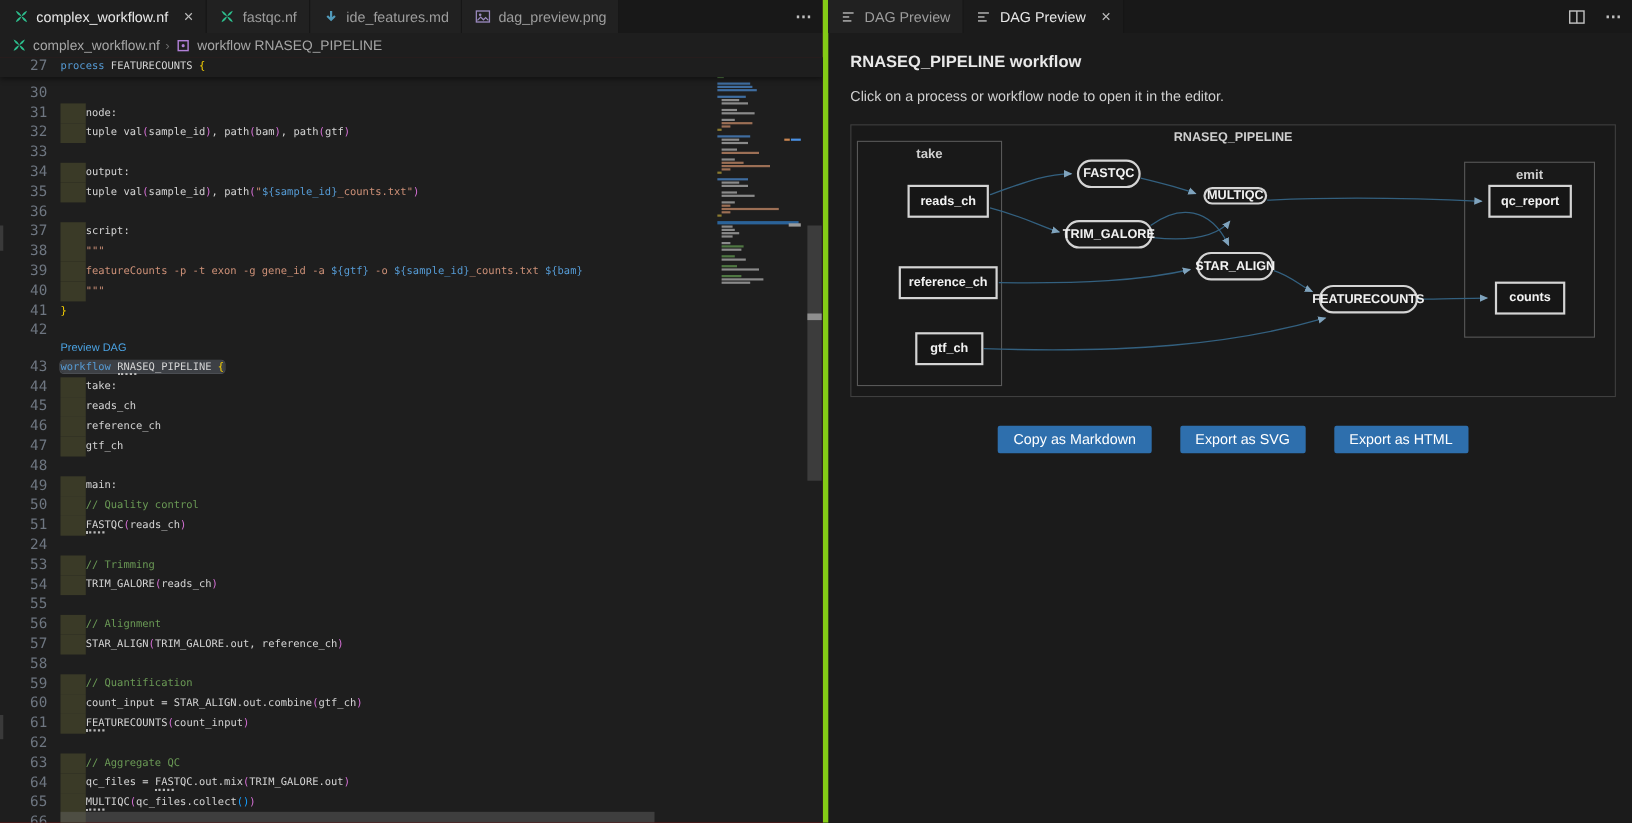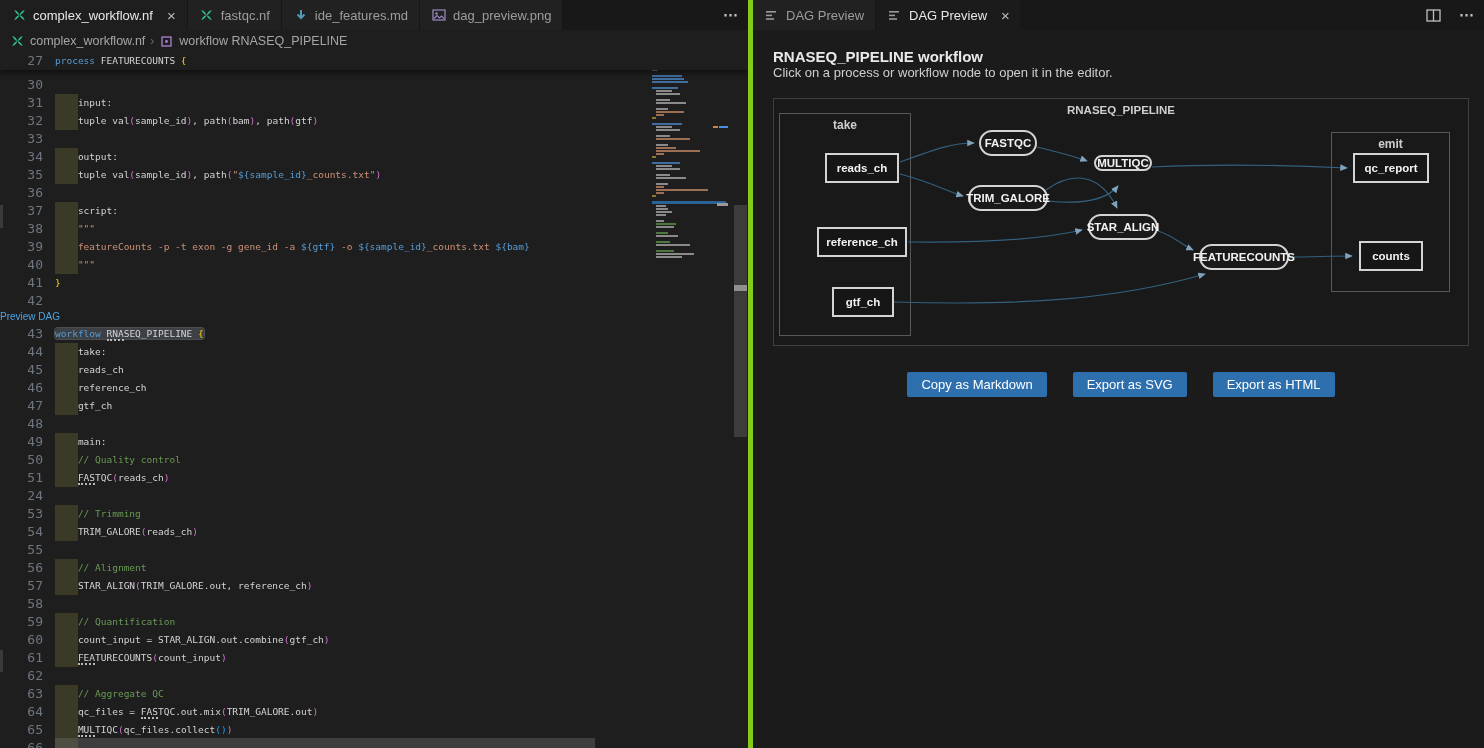--- a/index.html
+++ b/index.html
@@ -34,21 +34,21 @@
   .editor { position:relative; flex:1; overflow:hidden; background:#1e1e1e;
     font-family:"DejaVu Sans Mono", monospace; }
   .sticky { position:relative; height:18px; line-height:18px; background:#1e1e1e;
     box-shadow:0 3px 5px rgba(0,0,0,.45); z-index:5; white-space:pre; }
   .sliver { height:6px; }
   .crow { position:relative; height:18px; line-height:18px; white-space:pre; }
   .gut { display:inline-block; width:43px; text-align:right; color:#6e7681;
     font-size:13px; vertical-align:top; }
   .ctext { position:absolute; left:55px; top:0; font-size:9.5px; }
   .iblock { position:absolute; left:55px; top:0; width:23px; height:18px; background:#3a3a27; }
-  .codelens { height:15px; line-height:14px; font-size:10px;
+  .codelens { height:15px; line-height:14px; padding-left:55px; font-size:10px;
     color:#4ba3e3; font-family:"Liberation Sans", sans-serif; cursor:pointer; }
   .hlbox { background:#3d4045; border-radius:3px; box-shadow:0 0 0 1px #4a4d52; }
   .udots { border-bottom:2px dotted #b9b9b9; }
   .tk-k{color:#569CD6} .tk-t{color:#d4d4d4} .tk-c{color:#6A9955} .tk-s{color:#CE9178}
   .tk-i{color:#569CD6} .tk-g{color:#FFD700} .tk-m{color:#D670D6} .tk-b{color:#179FFF}
 
   
   .minimap { position:absolute; top:2px; right:16px; width:80px; bottom:0; overflow:hidden; }
   .mrow { height:2px; margin-bottom:1px; background:transparent; }
   .mm-c{background:#4f7742}.mm-k{background:#3f6da0}.mm-t{background:#8a8a8a}
@@ -57,21 +57,21 @@
   .vthumb { position:absolute; right:1px; width:13px; top:153px; height:232px; background:rgba(110,110,110,.38); }
   .vthumb-mark { position:absolute; right:1px; width:13px; top:233px; height:6px; background:#8f8f8f; }
   .ruler-mark { position:absolute; }
   .hscroll { position:absolute; left:0; right:16px; bottom:0; height:10px; }
   .hthumb { position:absolute; left:55px; width:540px; height:10px; background:rgba(110,110,110,.40); }
   .edge-mark { position:absolute; left:0; width:3px; background:#3a3a3a; }
 
   
   .panel-content { padding:18px 20px 0 20px; }
   .panel-title { font-size:15px; font-weight:700; color:#e9e9e9; }
-  .panel-sub { font-size:13px; color:#cfcfcf; }
+  .panel-sub { font-size:13px; color:#cfcfcf; margin-top:15px; }
   .diagram { position:relative; width:696px; height:248px; margin-top:18px;
     background:#191919; border:1px solid #3f3f3f; }
   .dg-title { position:absolute; top:5px; left:0; width:100%; text-align:center;
     font-size:11.5px; font-weight:700; color:#cfcfcf; }
   .dg-group { position:absolute; border:1px solid #585858; }
   .dg-group .glabel { position:absolute; top:4px; left:0; width:100%; text-align:center;
     font-size:12px; font-weight:700; color:#cfcfcf; }
   .dg-node { position:absolute; display:flex; align-items:center; justify-content:center;
     font-size:11.5px; font-weight:700; color:#f2f2f2; background:#161616;
     border:2px solid #d4d4d4; cursor:pointer; }
@@ -142,21 +142,21 @@
             <circle cx="6.5" cy="6.5" r="1.4" fill="#b180d7"></circle>
           </svg>
         </span>
         <span>workflow RNASEQ_PIPELINE</span>
       </div>
     <div class="editor">
       <div class="sticky" id="sticky-line"><div class="crow"><span class="gut">27</span><span class="ctext"><span class="tk-k">process </span><span class="tk-t">FEATURECOUNTS </span><span class="tk-g">{</span></span></div></div>
       <div class="sliver"></div>
       <div id="code-lines">
           <div class="crow"><span class="gut">30</span><span class="ctext"></span></div>
-          <div class="crow"><span class="gut">31</span><span class="iblock"></span><span class="ctext"><span class="tk-t">    input:</span></span></div>
+          <div class="crow"><span class="gut">31</span><span class="iblock"></span><span class="ctext"><span class="tk-t">    node:</span></span></div>
           <div class="crow"><span class="gut">32</span><span class="iblock"></span><span class="ctext"><span class="tk-t">    tuple val</span><span class="tk-m">(</span><span class="tk-t">sample_id</span><span class="tk-m">)</span><span class="tk-t">, path</span><span class="tk-m">(</span><span class="tk-t">bam</span><span class="tk-m">)</span><span class="tk-t">, path</span><span class="tk-m">(</span><span class="tk-t">gtf</span><span class="tk-m">)</span></span></div>
           <div class="crow"><span class="gut">33</span><span class="ctext"></span></div>
           <div class="crow"><span class="gut">34</span><span class="iblock"></span><span class="ctext"><span class="tk-t">    output:</span></span></div>
           <div class="crow"><span class="gut">35</span><span class="iblock"></span><span class="ctext"><span class="tk-t">    tuple val</span><span class="tk-m">(</span><span class="tk-t">sample_id</span><span class="tk-m">)</span><span class="tk-t">, path</span><span class="tk-m">(</span><span class="tk-s">"</span><span class="tk-i">${sample_id}</span><span class="tk-s">_counts.txt"</span><span class="tk-m">)</span></span></div>
           <div class="crow"><span class="gut">36</span><span class="ctext"></span></div>
           <div class="crow"><span class="gut">37</span><span class="iblock"></span><span class="ctext"><span class="tk-t">    script:</span></span></div>
           <div class="crow"><span class="gut">38</span><span class="iblock"></span><span class="ctext"><span class="tk-s">    """</span></span></div>
           <div class="crow"><span class="gut">39</span><span class="iblock"></span><span class="ctext"><span class="tk-s">    featureCounts -p -t exon -g gene_id -a </span><span class="tk-i">${gtf}</span><span class="tk-s"> -o </span><span class="tk-i">${sample_id}</span><span class="tk-s">_counts.txt </span><span class="tk-i">${bam}</span></span></div>
           <div class="crow"><span class="gut">40</span><span class="iblock"></span><span class="ctext"><span class="tk-s">    """</span></span></div>
           <div class="crow"><span class="gut">41</span><span class="ctext"><span class="tk-g">}</span></span></div>

